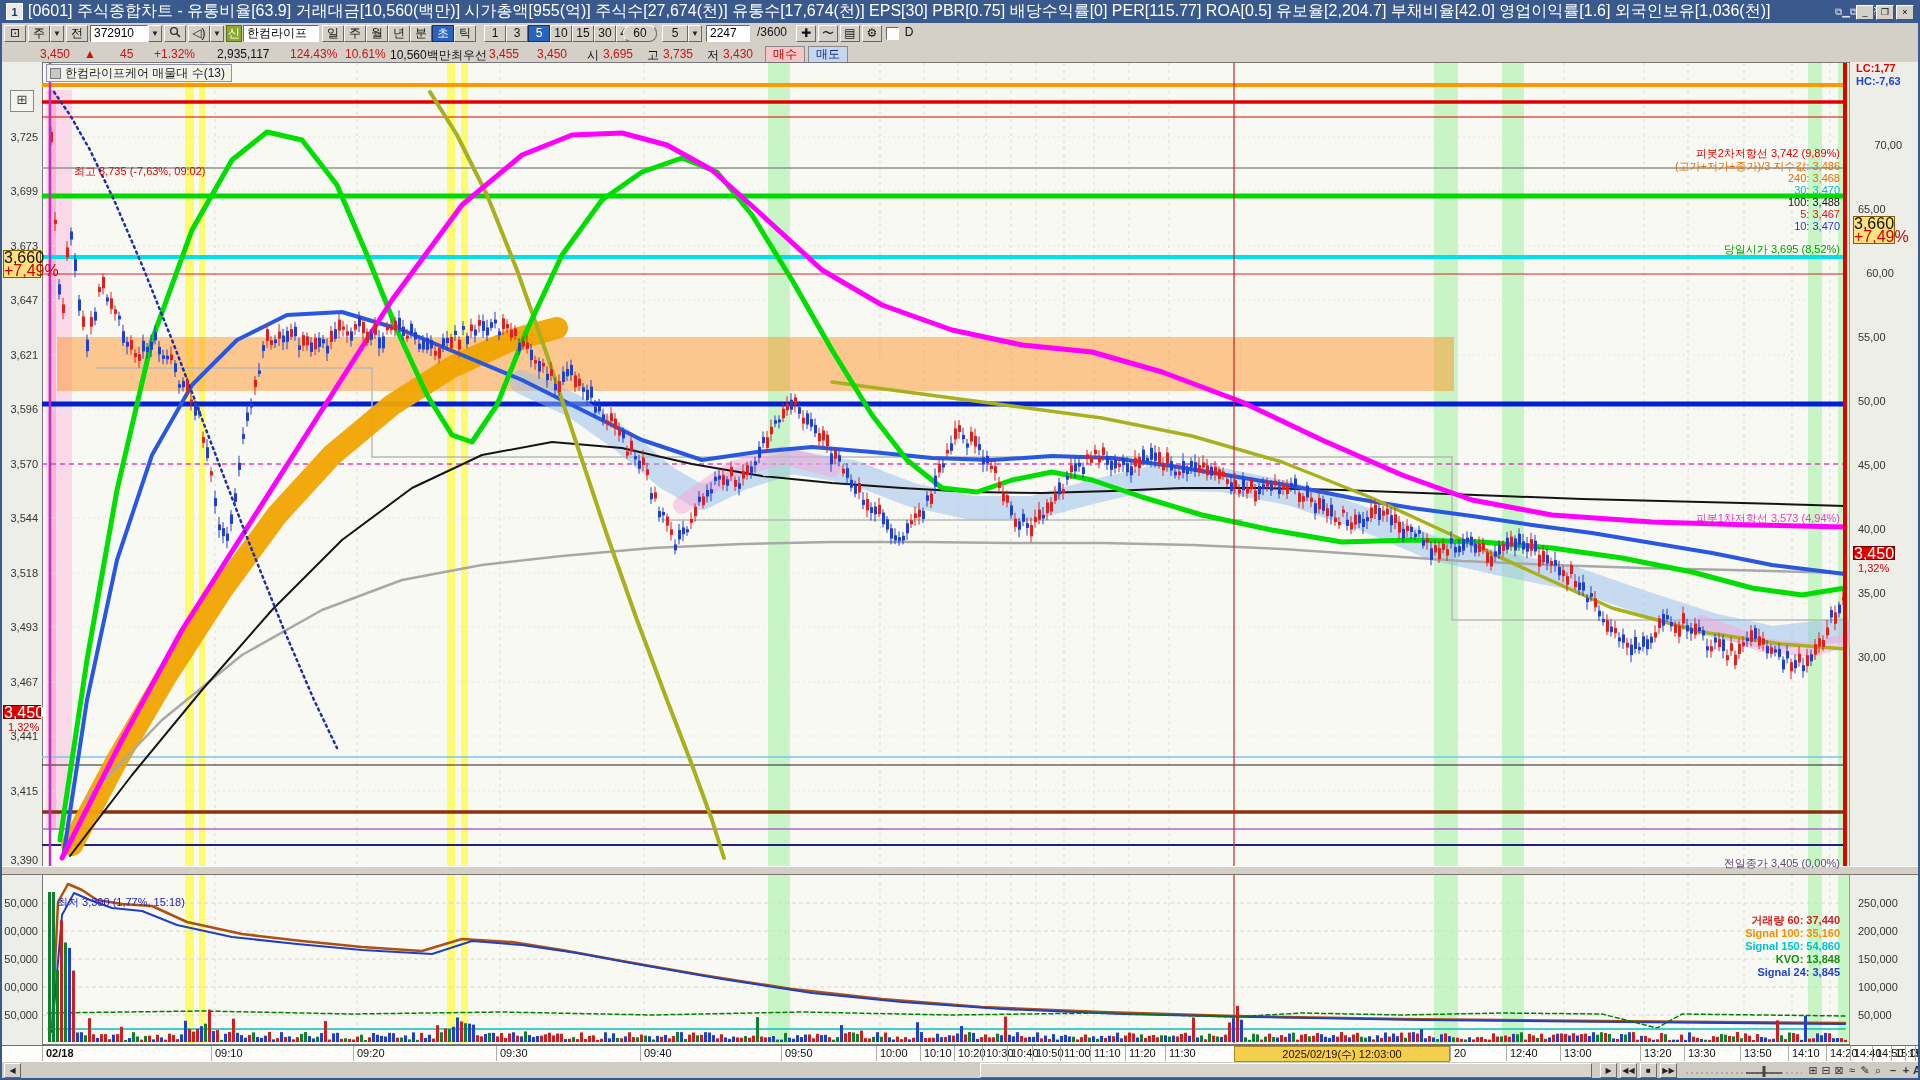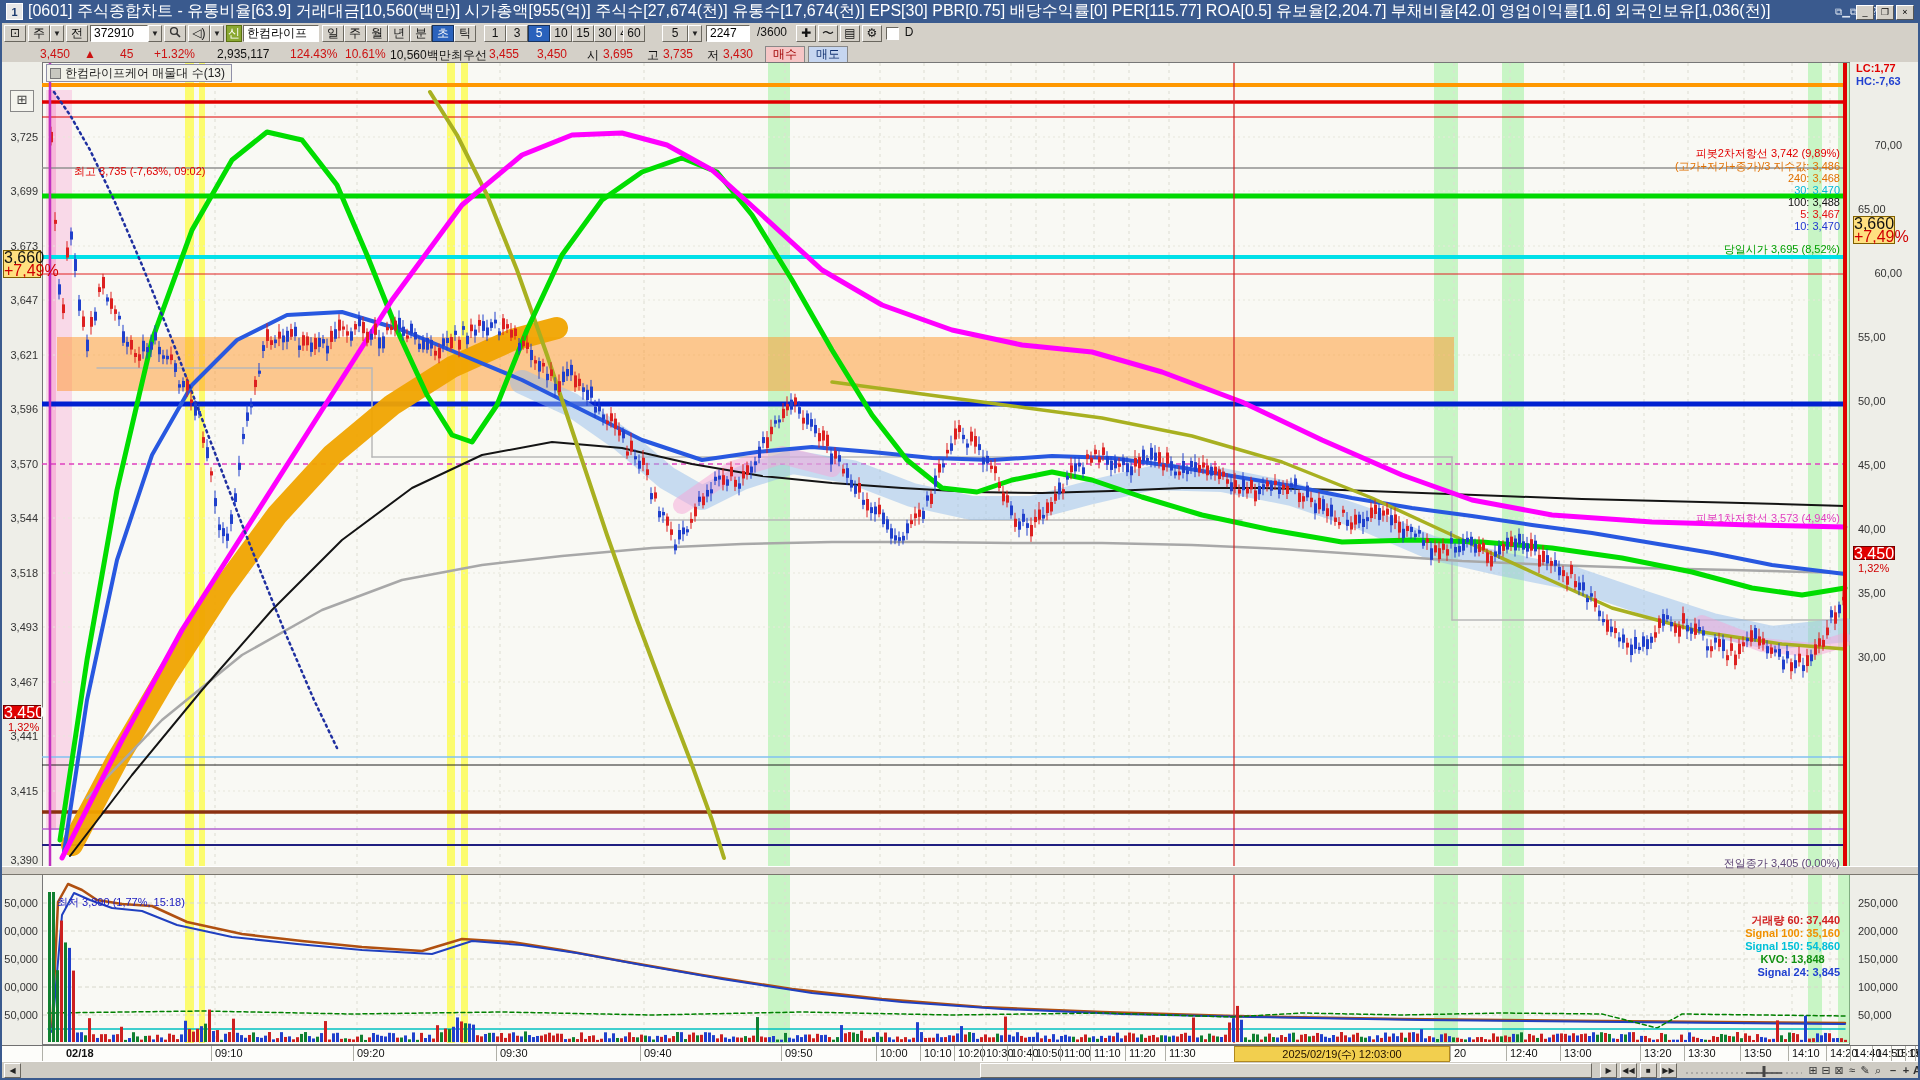--- a/index.html
+++ b/index.html
@@ -93,21 +93,21 @@
       <div class="btn3d" style="left: 408px; width: 22px;">분</div>
       <div class="btn3d active" style="left: 430px; width: 22px;">초</div>
       <div class="btn3d" style="left: 452px; width: 22px;">틱</div>
       <div class="btn3d" style="left: 482px; width: 22px;">1</div>
       <div class="btn3d" style="left: 504px; width: 22px;">3</div>
       <div class="btn3d active" style="left: 526px; width: 22px;">5</div>
       <div class="btn3d" style="left: 548px; width: 22px;">10</div>
       <div class="btn3d" style="left: 570px; width: 22px;">15</div>
       <div class="btn3d" style="left: 592px; width: 22px;">30</div>
       <div class="btn3d" style="left: 614px; width: 22px;">45</div>
-      <div class="btn3d" style="left: 621px; width: 22px;">60</div>
+      <div class="btn3d" style="left: 621px; width: 34px; border-radius: 8px;">60</div>
       <div class="btn3d" style="left: 660px; width: 26px;">5</div>
       <div class="dropar" style="left: 686px; width: 14px;">▼</div>
       <div class="sunkbox" style="left: 704px; width: 44px;">2247</div>
       <div class="btn3d" style="left: 750px; width: 40px; border: none; background: transparent;">/3600</div>
       <div class="btn3d" style="left: 794px; width: 20px;">✚</div>
       <div class="btn3d" style="left: 816px; width: 20px;">〜</div>
       <div class="btn3d" style="left: 838px; width: 20px;">▤</div>
       <div class="btn3d" style="left: 860px; width: 20px;">⚙</div>
       <div class="sunkbox" style="left: 884px; width: 13px; height: 13px; top: 4px;"></div>
       <div class="btn3d" style="left: 900px; width: 14px; border: none; background: transparent;">D</div>
@@ -1616,21 +1616,21 @@
         <div class="axlbl" style="left: 2px; top: 505px; width: 34px; text-align: right;">3,518</div>
         <div class="axlbl" style="left: 2px; top: 559px; width: 34px; text-align: right;">3,493</div>
         <div class="axlbl" style="left: 2px; top: 614px; width: 34px; text-align: right;">3,467</div>
         <div class="axlbl" style="left: 2px; top: 668px; width: 34px; text-align: right;">3,441</div>
         <div class="axlbl" style="left: 2px; top: 723px; width: 34px; text-align: right;">3,415</div>
         <div class="axlbl" style="left: 2px; top: 777px; width: 34px; text-align: right; margin-top: 15px;">3,390</div>
       </div>
     <div id="rightticks">
         <div class="axlbl" style="left: 1856px; top: 77px; width: 44px; text-align: right;">70,00</div>
         <div class="axlbl" style="left: 1856px; top: 141px; width: 44px; text-align: left;">65,00</div>
-        <div class="axlbl" style="left: 1856px; top: 205px; width: 44px; text-align: right;">60,00</div>
+        <div class="axlbl" style="left: 1856px; top: 205px; width: 44px; text-align: center;">60,00</div>
         <div class="axlbl" style="left: 1856px; top: 269px; width: 44px; text-align: left;">55,00</div>
         <div class="axlbl" style="left: 1856px; top: 333px; width: 44px; text-align: left;">50,00</div>
         <div class="axlbl" style="left: 1856px; top: 397px; width: 44px; text-align: left;">45,00</div>
         <div class="axlbl" style="left: 1856px; top: 461px; width: 44px; text-align: left;">40,00</div>
         <div class="axlbl" style="left: 1856px; top: 525px; width: 44px; text-align: left;">35,00</div>
         <div class="axlbl" style="left: 1856px; top: 589px; width: 44px; text-align: left;">30,00</div>
       </div>
     <div id="volleftticks">
         <div class="axlbl" style="left: 2px; top: 835px; width: 34px; text-align: right;">50,000</div>
         <div class="axlbl" style="left: 2px; top: 863px; width: 34px; text-align: right;">00,000</div>
@@ -1661,28 +1661,28 @@
     <div class="note" style="left:6px;top:659px;color:#d00000">1,32%</div>
     <div class="badge redb" style="left:1851px;top:484px;width:42px;height:14px">3,450</div>
     <div class="note" style="left:1856px;top:500px;color:#d00000">1,32%</div>
 
     <div id="splitter"></div>
 
     <div class="abs" id="volleg" style="right:82px;top:852px;z-index:5">
         <div style="color: rgb(208, 32, 32);">거래량 60: 37,440</div>
         <div style="color: rgb(240, 144, 0);">Signal 100: 35,160</div>
         <div style="color: rgb(0, 192, 216);">Signal 150: 54,860</div>
-        <div style="color: rgb(16, 144, 16); text-align: center;">KVO: 13,848</div>
+        <div style="color: rgb(16, 144, 16);">KVO: 13,848</div>
         <div style="color: rgb(32, 64, 208);">Signal 24: 3,845</div>
       </div>
   </div>
 
   <div class="abs" id="timeaxis">
       <div class="tsep" style="left: 40px;"></div>
-      <div class="ttick" style="left: 44px; font-weight: bold; margin-left: 20px;">02/18</div>
+      <div class="ttick" style="left: 44px; font-weight: bold;">02/18</div>
       <div class="tsep" style="left: 209px;"></div>
       <div class="ttick" style="left: 213px;">09:10</div>
       <div class="tsep" style="left: 351px;"></div>
       <div class="ttick" style="left: 355px;">09:20</div>
       <div class="tsep" style="left: 494px;"></div>
       <div class="ttick" style="left: 498px;">09:30</div>
       <div class="tsep" style="left: 638px;"></div>
       <div class="ttick" style="left: 642px;">09:40</div>
       <div class="tsep" style="left: 779px;"></div>
       <div class="ttick" style="left: 783px;">09:50</div>

